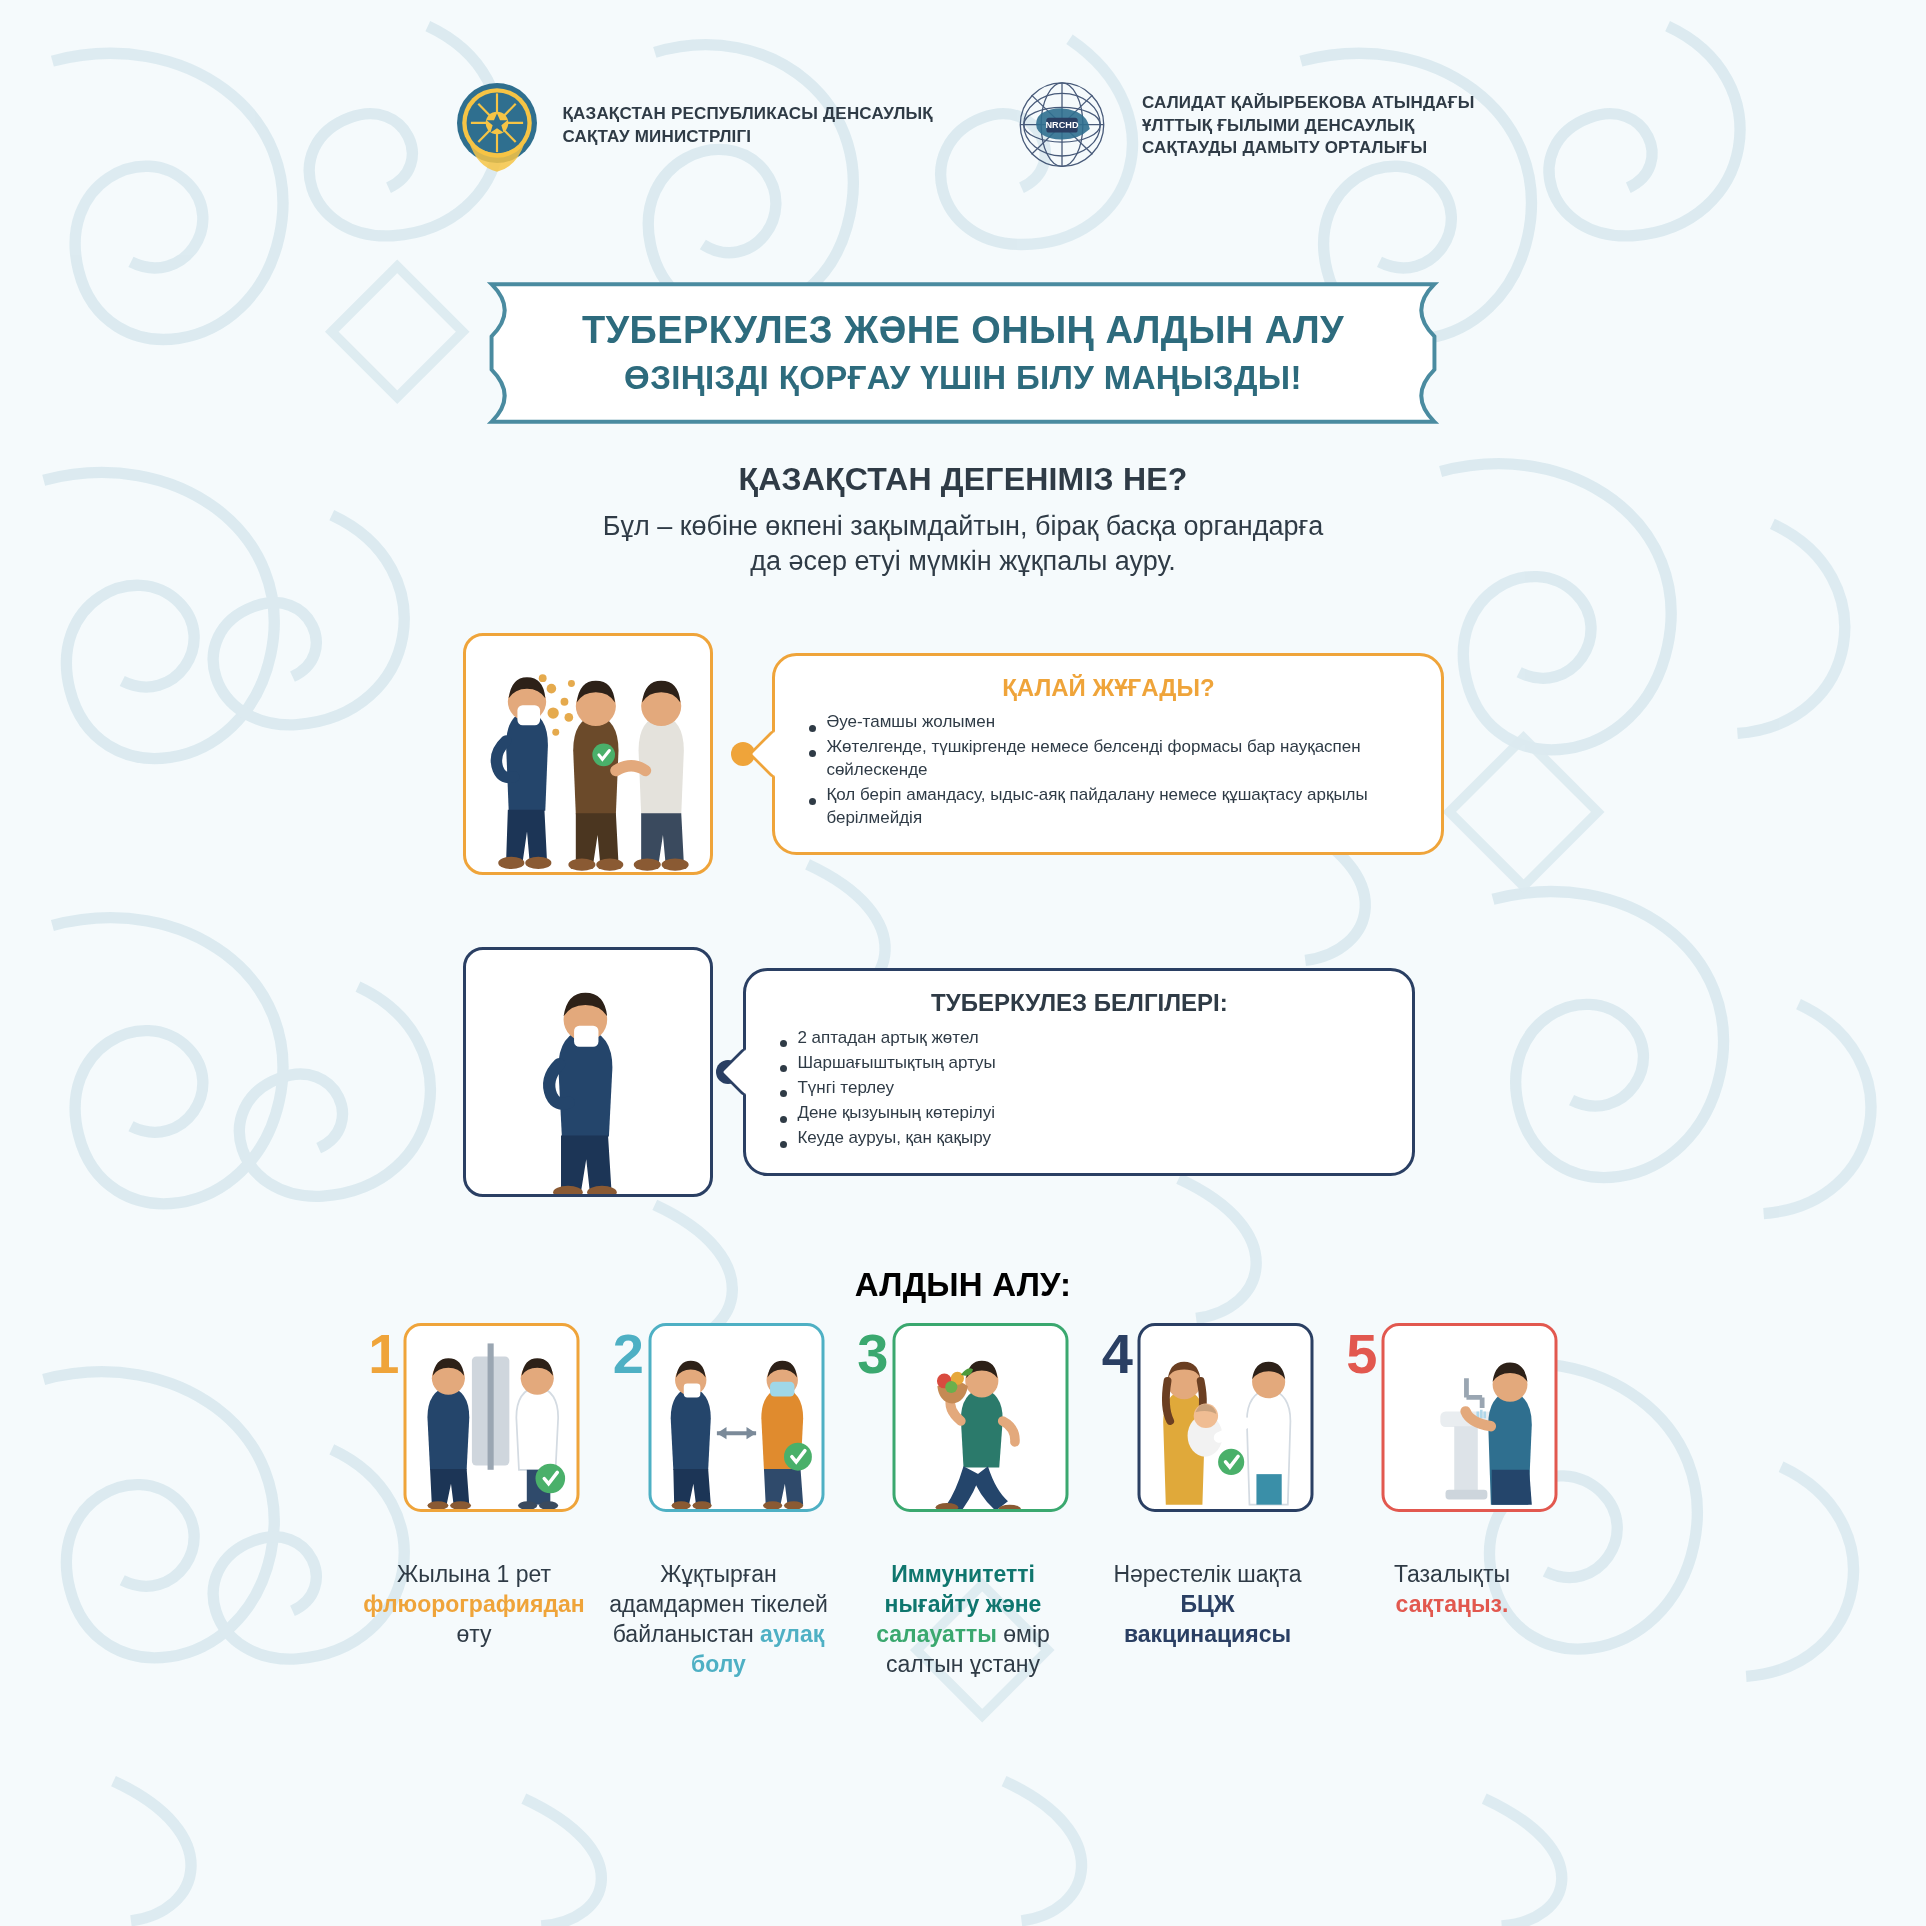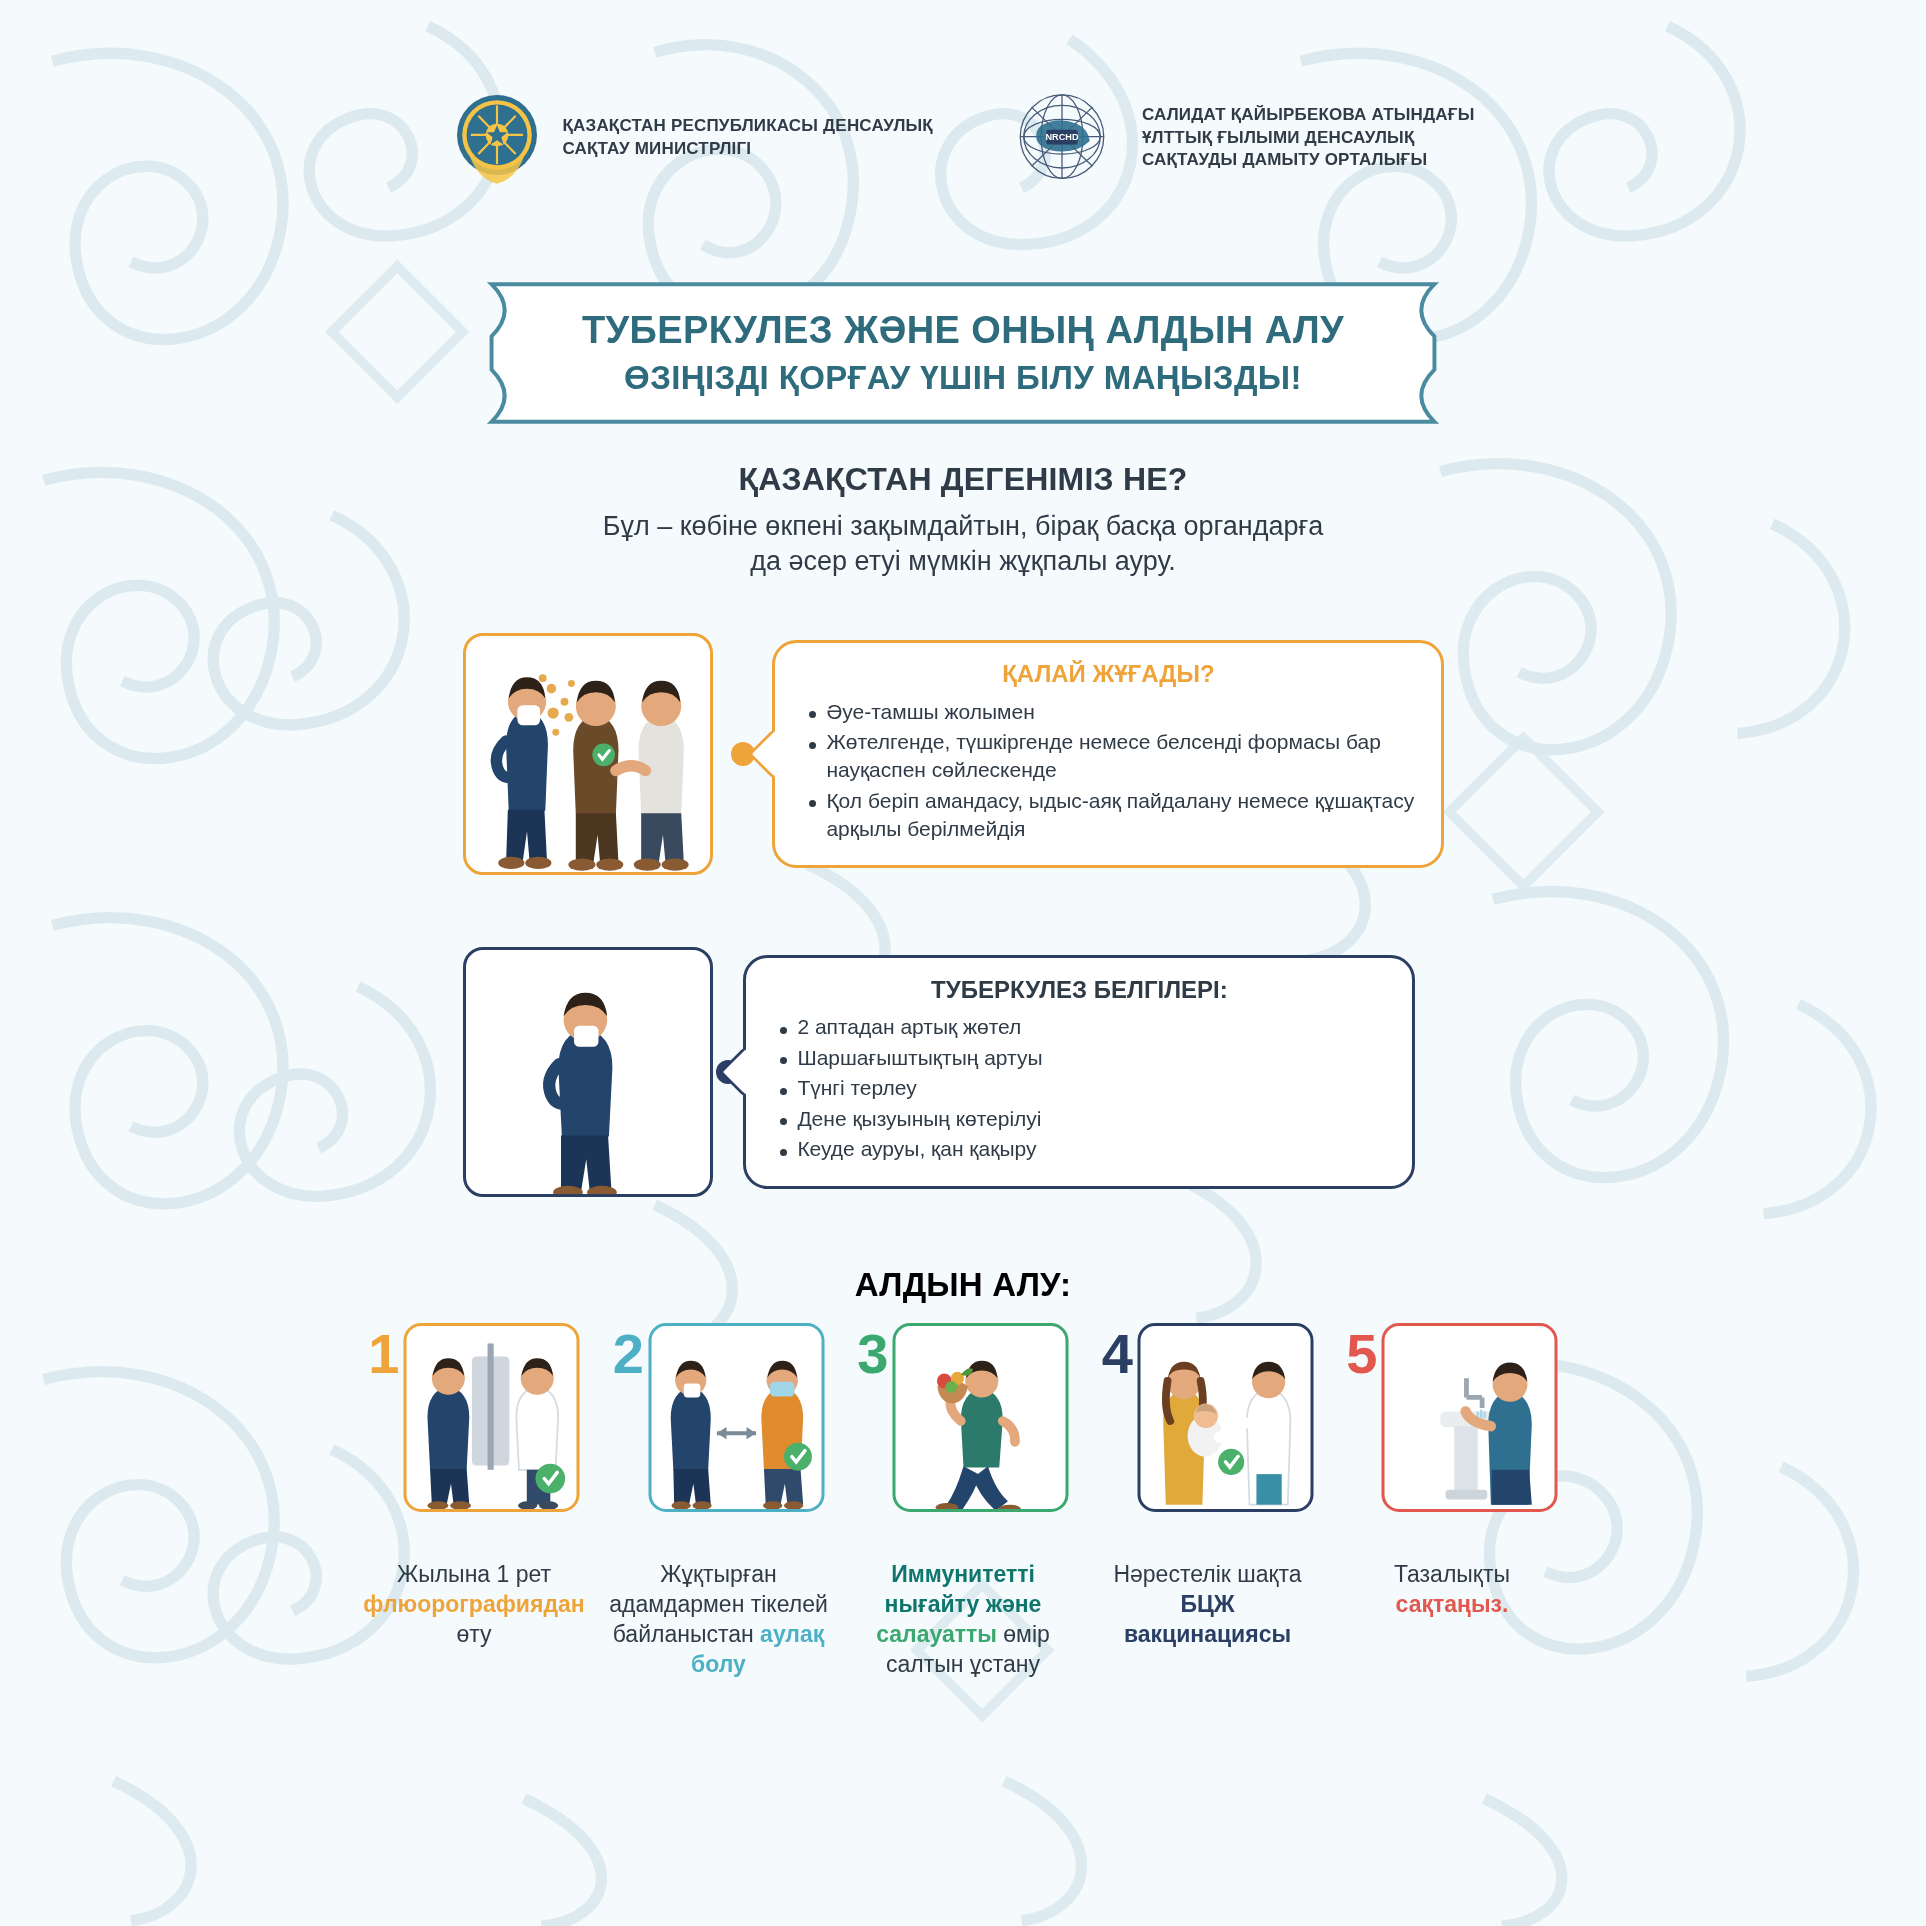--- a/index.html
+++ b/index.html
@@ -9,21 +9,21 @@
     width:1926px;height:1926px;
     background:#f7fbfc;
     overflow:hidden;
   }
   
   #ornaments{position:absolute;inset:0;z-index:0;opacity:1;}
   .content{position:relative;z-index:2;}
 
   
   .header{
-    position:absolute;top:88px;left:0;width:100%;
+    position:absolute;top:76px;left:0;width:100%;
     display:flex;justify-content:center;gap:68px;align-items:flex-start;
   }
   .logo-block{display:flex;align-items:center;gap:19px;}
   .emblem{width:92px;height:100px;flex:0 0 auto;}
   .globe{width:122px;height:100px;flex:0 0 auto;}
   .logo-text{
     font-size:17px;line-height:1.34;font-weight:bold;color:#2f3b46;
     letter-spacing:0.2px;
   }
   .logo-text div{white-space:nowrap;}
@@ -64,21 +64,21 @@
     padding:17.5px 26px 20px 26px;box-sizing:border-box;
   }
   .speech::before{
     content:"";position:absolute;left:-20px;top:50%;transform:translateY(-50%) rotate(45deg);
     width:32px;height:32px;background:#fff;border-left:3.1px solid;border-bottom:3.1px solid;
     border-color:inherit;border-radius:4.4px;
   }
   .speech h3{margin:0 0 9.6px 0;text-align:center;font-size:24px;font-weight:bold;}
   .speech ul{margin:0;padding:0 0 0 25px;list-style:none;}
   .speech li{
-    position:relative;font-size:21px;line-height:1.33;color:#2f3b46;margin-bottom:2.6px;
+    position:relative;font-size:17px;line-height:1.33;color:#2f3b46;margin-bottom:2.6px;
   }
   .speech li::before{
     content:"";position:absolute;left:-17.5px;top:13.5px;width:7px;height:7px;
     border-radius:50%;background:#2f3b46;
   }
 
   
   .prev-title{
     position:absolute;top:1266px;left:50%;transform:translateX(-50%);
     font-size:33px;font-weight:bold;color:#000000;letter-spacing:0.2px;

